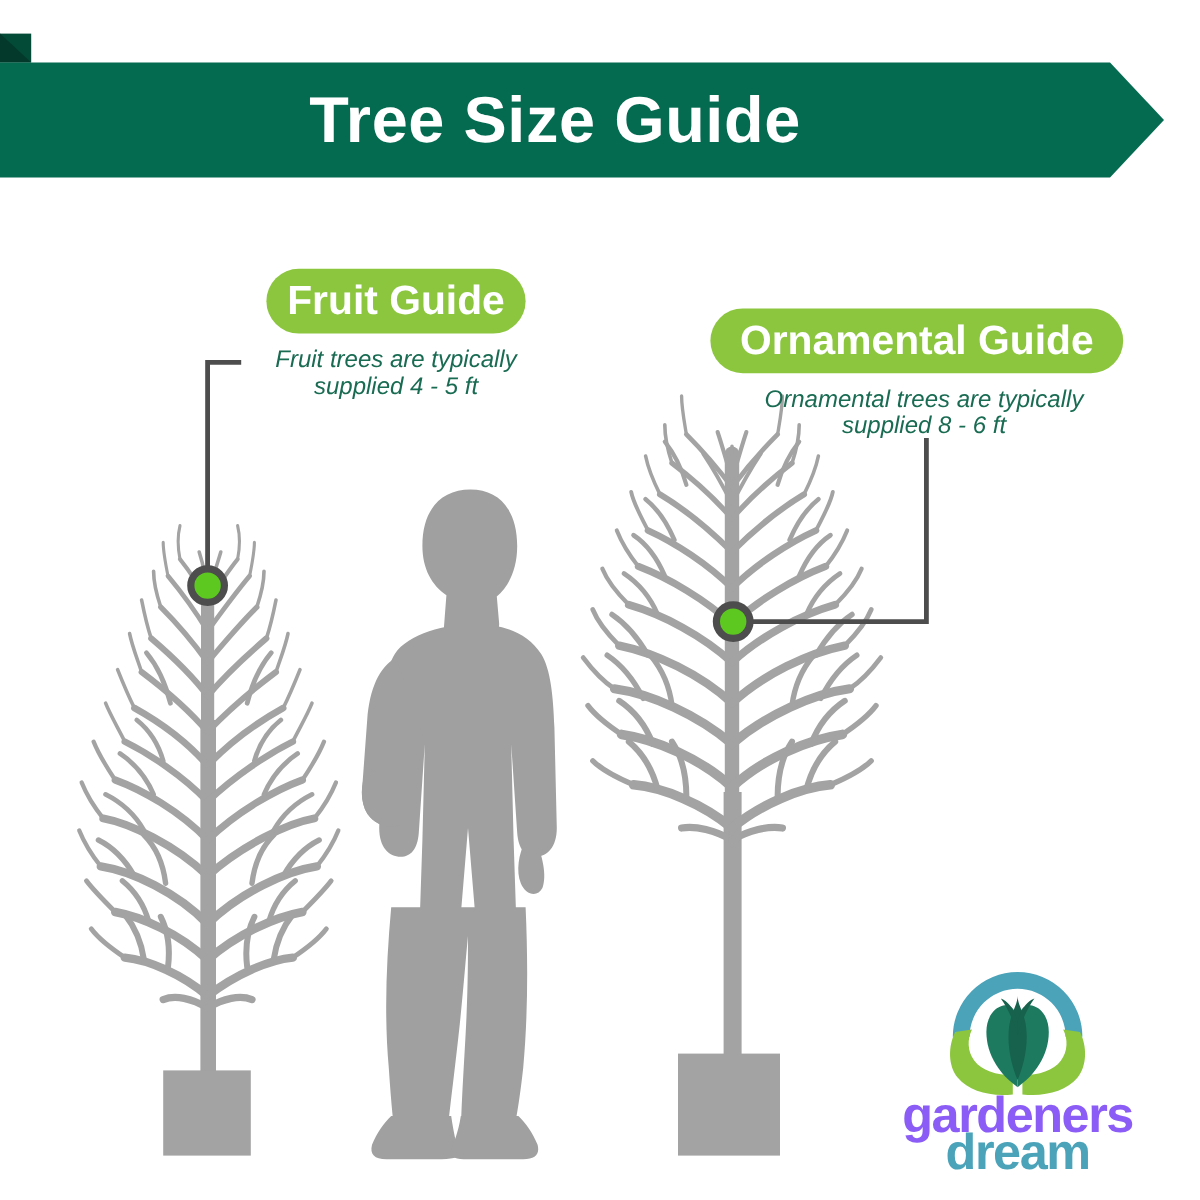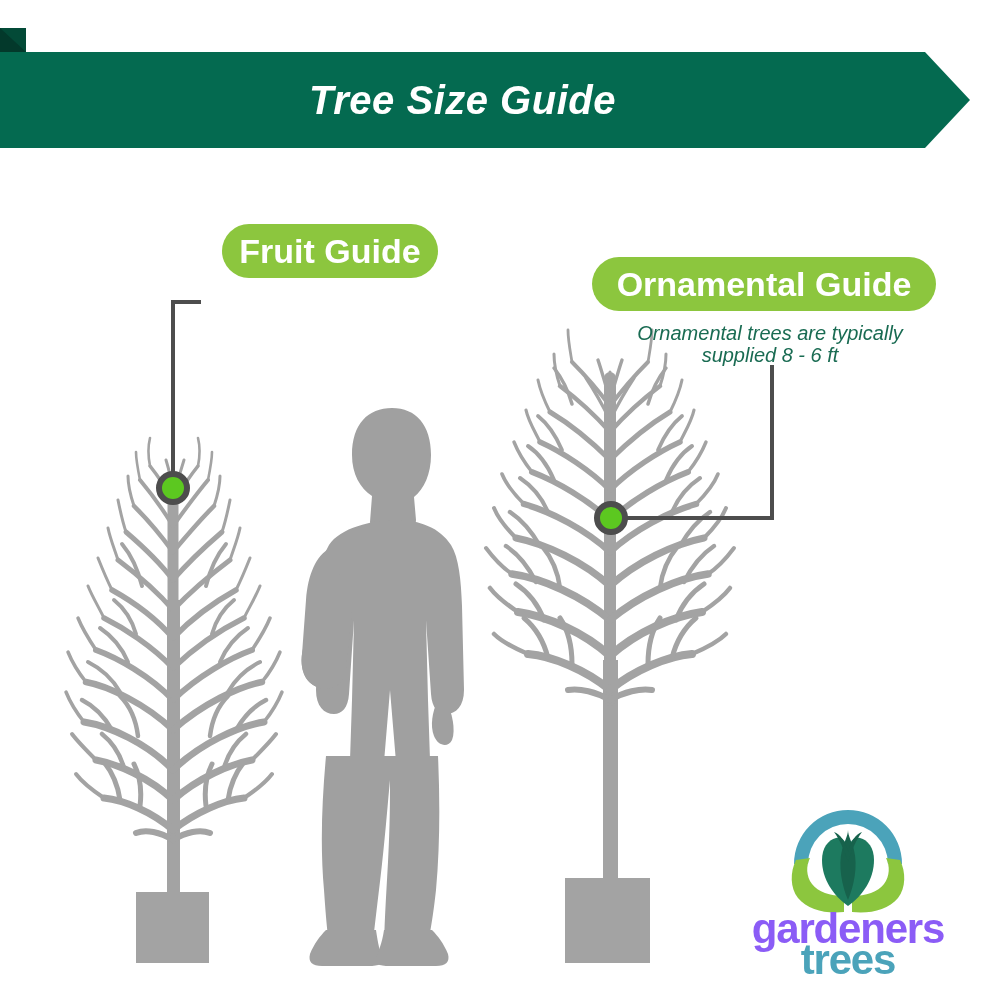--- a/index.html
+++ b/index.html
@@ -33,27 +33,26 @@
   .banner-title {
     position: absolute;
     left: 0;
     top: 24px;
     width: 925px;
     height: 96px;
     display: flex;
     align-items: center;
     justify-content: center;
     color: #ffffff;
-    font-size: 40px;
+    font-size: 54px;
     font-weight: bold;
     letter-spacing: 0.5px;
     line-height: 1;
     z-index: 3;
     text-align: left;
-    font-style: italic;
   }
 
   
   .pill {
     position: absolute;
     background: #8cc63e;
     color: #ffffff;
     font-weight: bold;
     display: flex;
     align-items: center;
@@ -391,20 +390,22 @@
 
     <circle cx="173" cy="488" r="14" fill="#5cc820" stroke="#4d4d4d" stroke-width="6"></circle>
     <circle cx="611" cy="518" r="14" fill="#5cc820" stroke="#4d4d4d" stroke-width="6"></circle>
   </svg>
 
   <div class="banner-wrap">
     <div class="banner-title">Tree Size Guide</div>
   </div>
 
   <div class="pill pill-fruit">Fruit Guide</div>
+  <div class="caption caption-fruit">Fruit trees are typically
+supplied 4 - 5 ft</div>
 
   <div class="pill pill-ornamental">Ornamental Guide</div>
   <div class="caption caption-ornamental">Ornamental trees are typically
 supplied 8 - 6 ft</div>
 
   <div class="logo">
     <svg class="logo-mark" viewBox="0 0 128 118" xmlns="http://www.w3.org/2000/svg">
 
       <path d="M10 64 A54 54 0 0 1 118 64 L104 64 A40 40 0 0 0 24 64 Z" fill="#4ba3ba"></path>
 
@@ -417,17 +418,17 @@
                C60 36 64 44 64 56 Z" fill="#1d7a5f"></path>
       <path d="M64 106 C78 96 90 80 90 60 C90 48 84 40 76 38
                C68 36 64 44 64 56 Z" fill="#1d7a5f"></path>
       <path d="M64 100 C58 86 54 66 58 50 C60 42 64 36 64 30
                C64 36 68 42 70 50 C74 66 70 86 64 100 Z" fill="#17624c"></path>
       <path d="M64 62 C60 50 56 40 50 32 C56 34 62 42 64 52 Z" fill="#17624c"></path>
       <path d="M64 62 C68 50 72 40 78 32 C72 34 66 42 64 52 Z" fill="#17624c"></path>
     </svg>
     <div class="logo-text">
       <div class="logo-word-1">gardeners</div>
-      <div class="logo-word-2">trees</div>
+      <div class="logo-word-2">dream</div>
     </div>
   </div>
 
 </div>
 
 </body></html>

